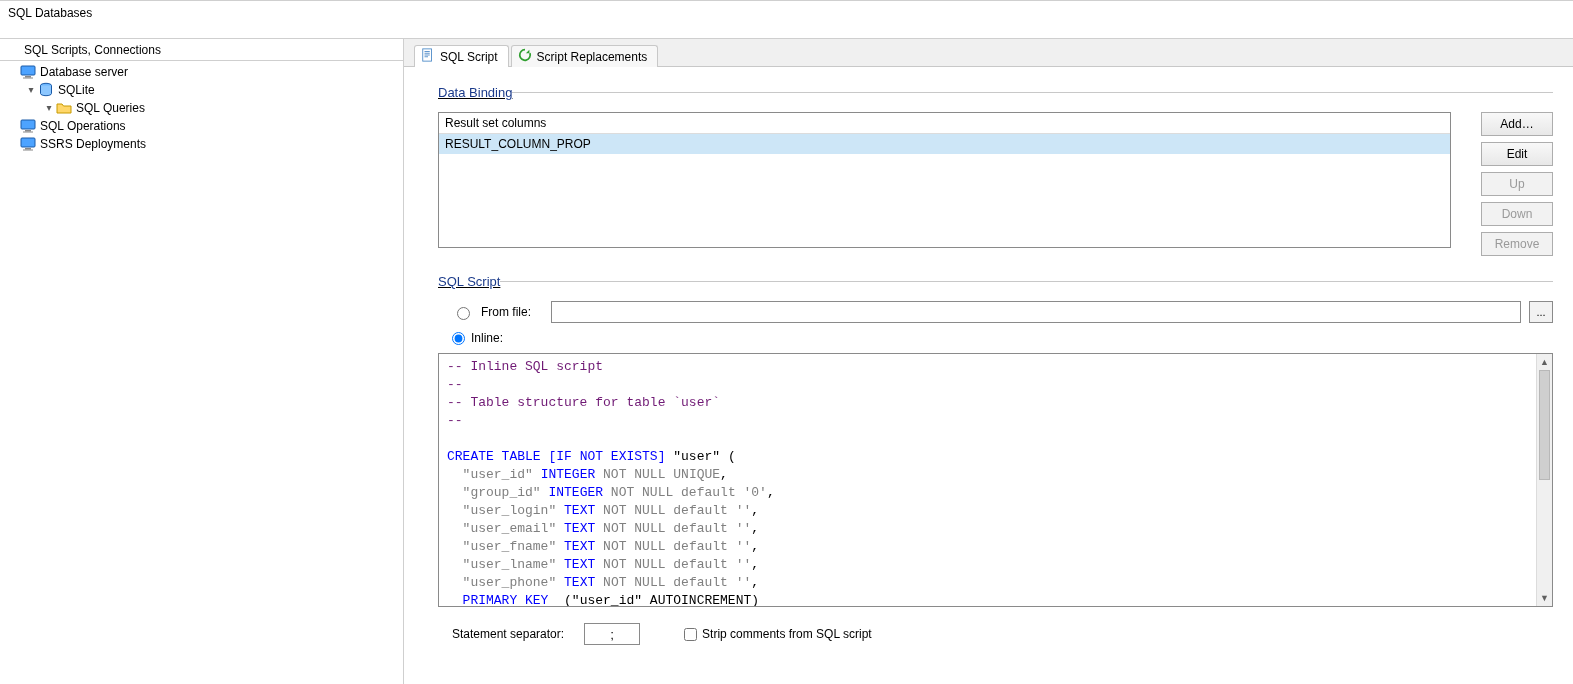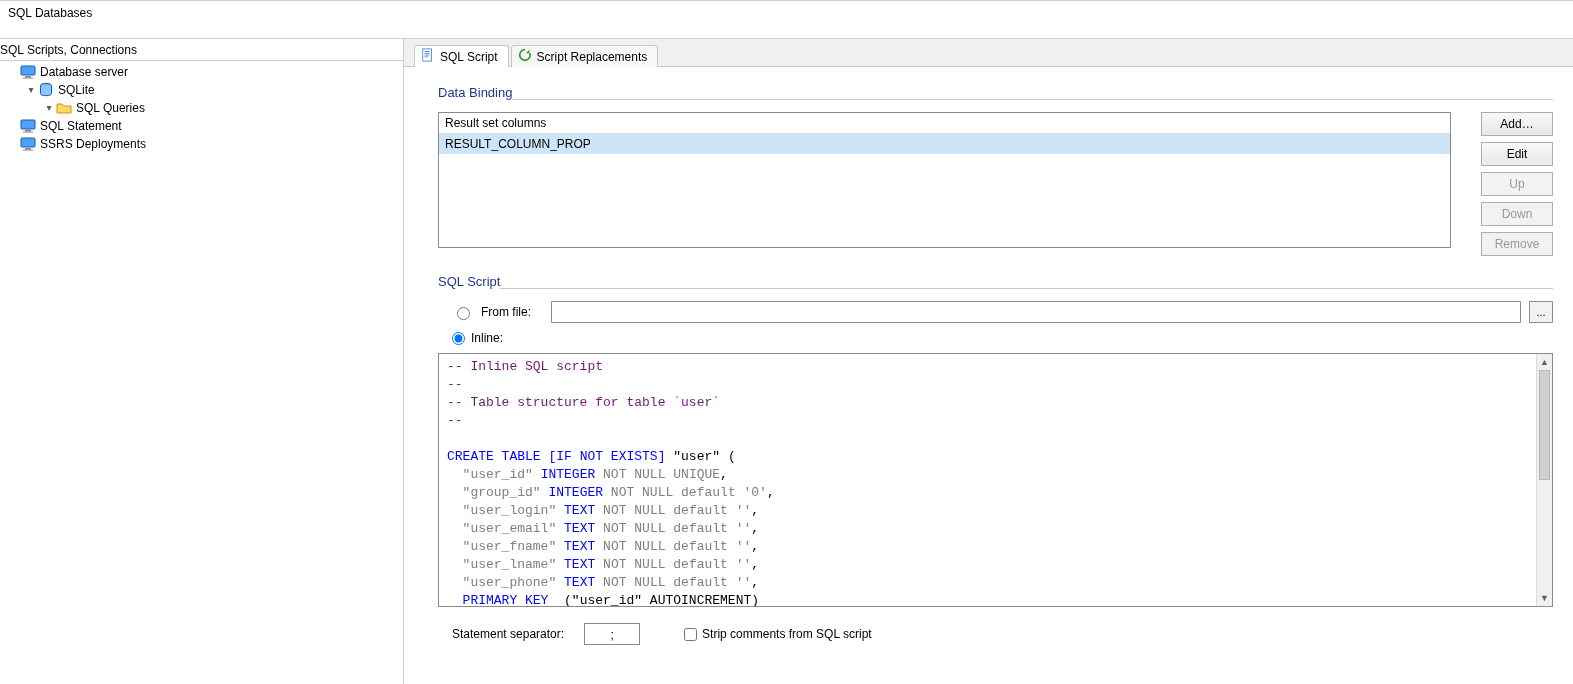--- a/index.html
+++ b/index.html
@@ -35,21 +35,21 @@
   .left-panel {
     width: 404px;
     border-right: 1px solid #cfcfcf;
     display: flex;
     flex-direction: column;
     background: #ffffff;
   }
   .left-subtitle {
     height: 22px;
     line-height: 22px;
-    padding-left: 0;
+    padding-left: 24px;
     border-bottom: 1px solid #cfcfcf;
     background: #ffffff;
   }
   .tree {
     flex: 1;
     overflow: auto;
     padding-top: 2px;
   }
   .tree-row {
     display: flex;
@@ -119,22 +119,23 @@
     flex: 1;
     overflow: auto;
     padding: 18px 20px 8px 34px;
   }
   
   .group {
     margin-bottom: 18px;
   }
   .group-head {
     display: flex;
-    align-items: flex-end;
+    align-items: center;
     margin-bottom: 12px;
+    text-decoration: underline;
   }
   .group-title {
     color: #1a3a8a;
     font-size: 13px;
   }
   .group-line {
     flex: 1;
     height: 1px;
     background: #c8c8c8;
   }
@@ -314,21 +315,21 @@
               </svg></span>
             <span class="tree-label">SQL Queries</span>
           </div>
           <div class="tree-row indent-0">
             <span class="tw empty">▸</span>
             <span class="ic"><svg viewBox="0 0 16 16">
                 <rect x="1" y="2" width="14" height="9" rx="1" fill="#4da3ff" stroke="#1a5aa8"></rect>
                 <rect x="5" y="12" width="6" height="1.5" fill="#888"></rect>
                 <rect x="3" y="13.5" width="10" height="1" fill="#888"></rect>
               </svg></span>
-            <span class="tree-label">SQL Statement</span>
+            <span class="tree-label">SQL Operations</span>
           </div>
           <div class="tree-row indent-0">
             <span class="tw empty">▸</span>
             <span class="ic"><svg viewBox="0 0 16 16">
                 <rect x="1" y="2" width="14" height="9" rx="1" fill="#4da3ff" stroke="#1a5aa8"></rect>
                 <rect x="5" y="12" width="6" height="1.5" fill="#888"></rect>
                 <rect x="3" y="13.5" width="10" height="1" fill="#888"></rect>
               </svg></span>
             <span class="tree-label">SSRS Deployments</span>
           </div>

